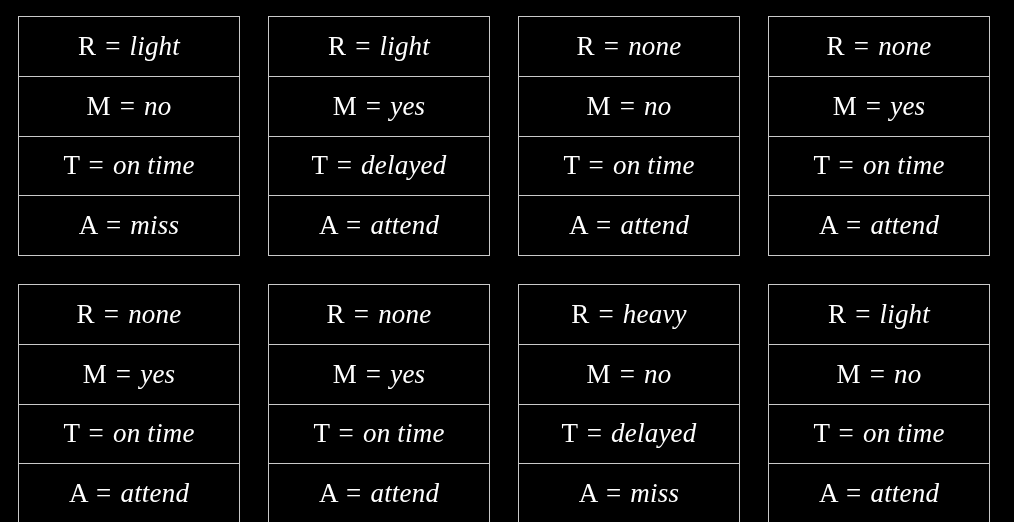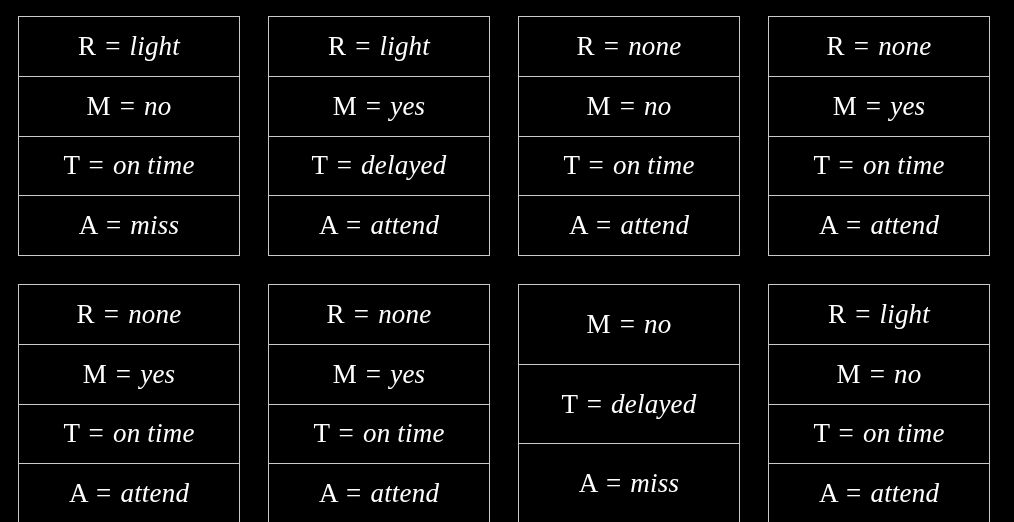--- a/index.html
+++ b/index.html
@@ -143,20 +143,23 @@
       </div>
       <div class="row">
         <span class="cellText"><span class="key">T</span> <span class="eq">=</span> <span class="val">on time</span></span>
       </div>
       <div class="row">
         <span class="cellText"><span class="key">A</span> <span class="eq">=</span> <span class="val">attend</span></span>
       </div>
     </div>
     <div class="card">
       <div class="row">
+        <span class="cellText"><span class="key">R</span> <span class="eq">=</span> <span class="val">heavy</span></span>
+      </div>
+      <div class="row">
         <span class="cellText"><span class="key">M</span> <span class="eq">=</span> <span class="val">no</span></span>
       </div>
       <div class="row">
         <span class="cellText"><span class="key">T</span> <span class="eq">=</span> <span class="val">delayed</span></span>
       </div>
       <div class="row">
         <span class="cellText"><span class="key">A</span> <span class="eq">=</span> <span class="val">miss</span></span>
       </div>
     </div>
     <div class="card">

